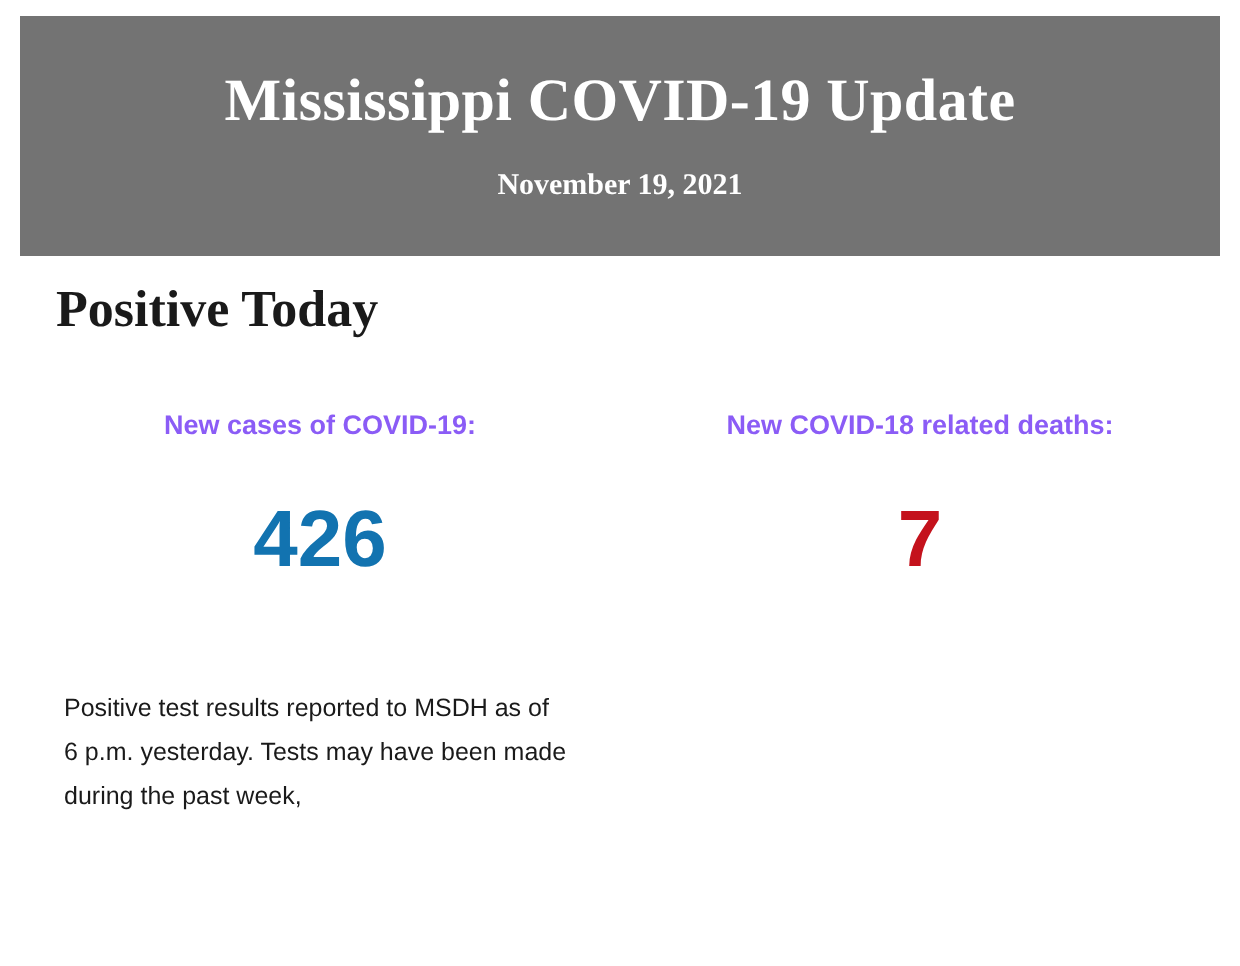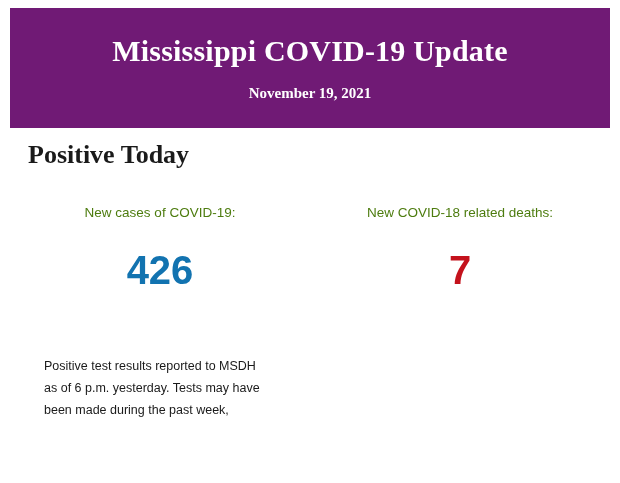--- a/index.html
+++ b/index.html
@@ -18,21 +18,21 @@
     width: 620px;
     height: 483px;
     background: #ffffff;
   }
   .header-band {
     position: absolute;
     left: 10px;
     top: 8px;
     width: 600px;
     height: 120px;
-    background: #701a75;
+    background: #737373;
     box-sizing: border-box;
     display: flex;
     flex-direction: column;
     align-items: center;
     justify-content: center;
   }
   .header-title {
     font-family: "Liberation Serif", serif;
     color: #ffffff;
     font-size: 30px;
@@ -71,22 +71,22 @@
   .stat-col {
     width: 50%;
     box-sizing: border-box;
     display: flex;
     flex-direction: column;
     align-items: center;
   }
   .stat-label {
     font-family: "Liberation Sans", sans-serif;
     font-size: 13.5px;
-    font-weight: normal;
-    color: #4d7c0f;
+    font-weight: bold;
+    color: #8b5cf6;
     text-align: right;
     margin: 0;
   }
   .stat-value {
     font-family: "Liberation Sans", sans-serif;
     font-size: 40px;
     font-weight: bold;
     margin: 30px 0 0 0;
     text-align: center;
     line-height: 1;
@@ -106,21 +106,21 @@
     width: 50%;
     box-sizing: border-box;
   }
   .note-col.left { padding: 0 22px 0 18px; }
   .note-col.right { padding: 0 16px 0 12px; }
   .note-text {
     font-family: "Liberation Sans", sans-serif;
     font-size: 12.5px;
     color: #1a1a1a;
     line-height: 1.75;
-    margin: 16px;
+    margin: 4px;
   }
 </style>
 </head>
 <body>
 
 <div class="page">
 
   <div class="header-band">
     <h1 class="header-title">Mississippi COVID-19 Update</h1>
     <div class="header-date">November 19, 2021</div>

